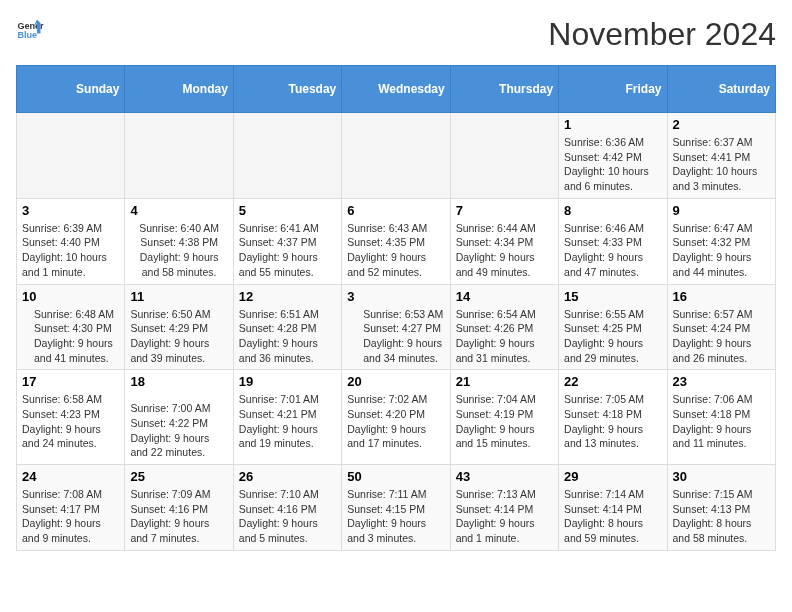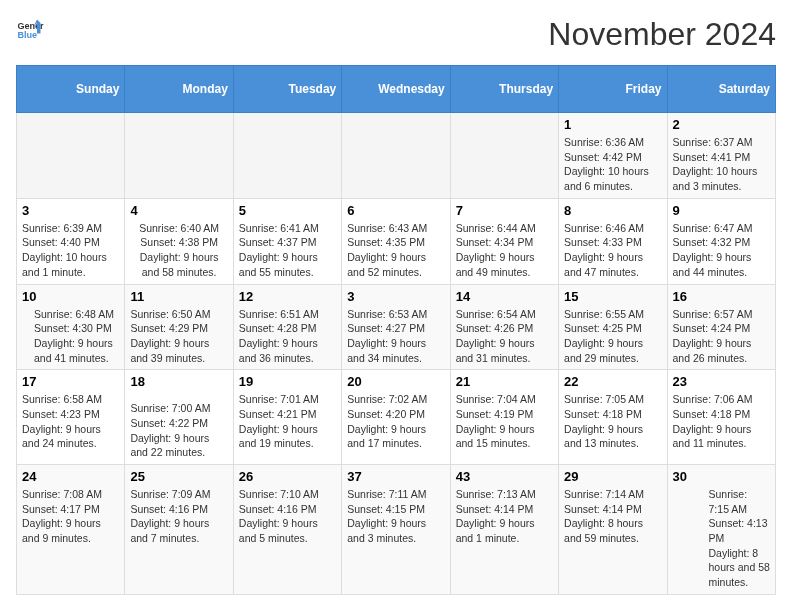--- a/index.html
+++ b/index.html
@@ -186,21 +186,21 @@
 Daylight: 9 hours and 39 minutes.</div>
         </td>
         <td>
           <span class="day-number">12</span>
           <div class="day-info" style="white-space: pre-line;">Sunrise: 6:51 AM
 Sunset: 4:28 PM
 Daylight: 9 hours and 36 minutes.</div>
         </td>
         <td>
           <span class="day-number">3</span>
-          <div class="day-info" style="white-space: pre-line;">Sunrise: 6:53 AM
+          <div class="day-info" style="white-space: pre-line; margin-left: 16px;">Sunrise: 6:53 AM
 Sunset: 4:27 PM
 Daylight: 9 hours and 34 minutes.</div>
         </td>
         <td>
           <span class="day-number">14</span>
           <div class="day-info" style="white-space: pre-line;">Sunrise: 6:54 AM
 Sunset: 4:26 PM
 Daylight: 9 hours and 31 minutes.</div>
         </td>
         <td>
@@ -273,38 +273,38 @@
 Sunset: 4:16 PM
 Daylight: 9 hours and 7 minutes.</div>
         </td>
         <td>
           <span class="day-number">26</span>
           <div class="day-info" style="white-space: pre-line;">Sunrise: 7:10 AM
 Sunset: 4:16 PM
 Daylight: 9 hours and 5 minutes.</div>
         </td>
         <td>
-          <span class="day-number">37</span>
+          <span class="day-number">50</span>
           <div class="day-info" style="white-space: pre-line;">Sunrise: 7:11 AM
 Sunset: 4:15 PM
 Daylight: 9 hours and 3 minutes.</div>
         </td>
         <td>
           <span class="day-number">43</span>
           <div class="day-info" style="white-space: pre-line;">Sunrise: 7:13 AM
 Sunset: 4:14 PM
 Daylight: 9 hours and 1 minute.</div>
         </td>
         <td>
           <span class="day-number">29</span>
           <div class="day-info" style="white-space: pre-line;">Sunrise: 7:14 AM
 Sunset: 4:14 PM
 Daylight: 8 hours and 59 minutes.</div>
         </td>
         <td>
           <span class="day-number">30</span>
-          <div class="day-info" style="white-space: pre-line; margin-left: 36px;">Sunrise: 7:15 AM
+          <div class="day-info" style="white-space: pre-line;">Sunrise: 7:15 AM
 Sunset: 4:13 PM
 Daylight: 8 hours and 58 minutes.</div>
         </td>
       </tr>
     </tbody>
 </table>
 
 </body></html>

